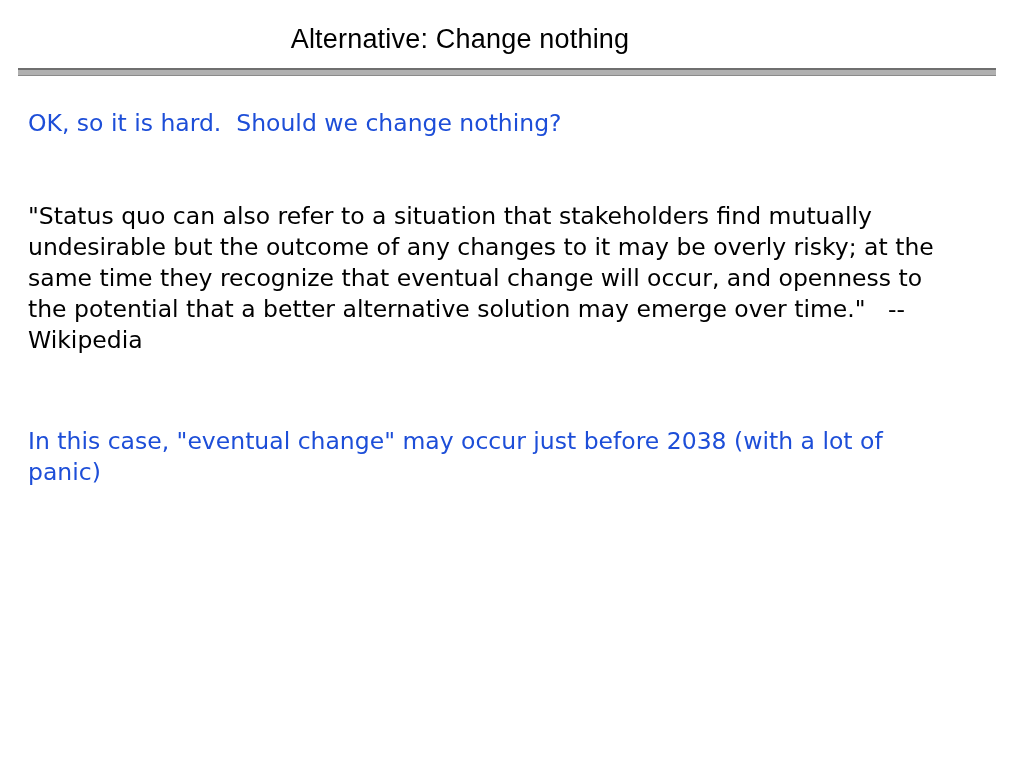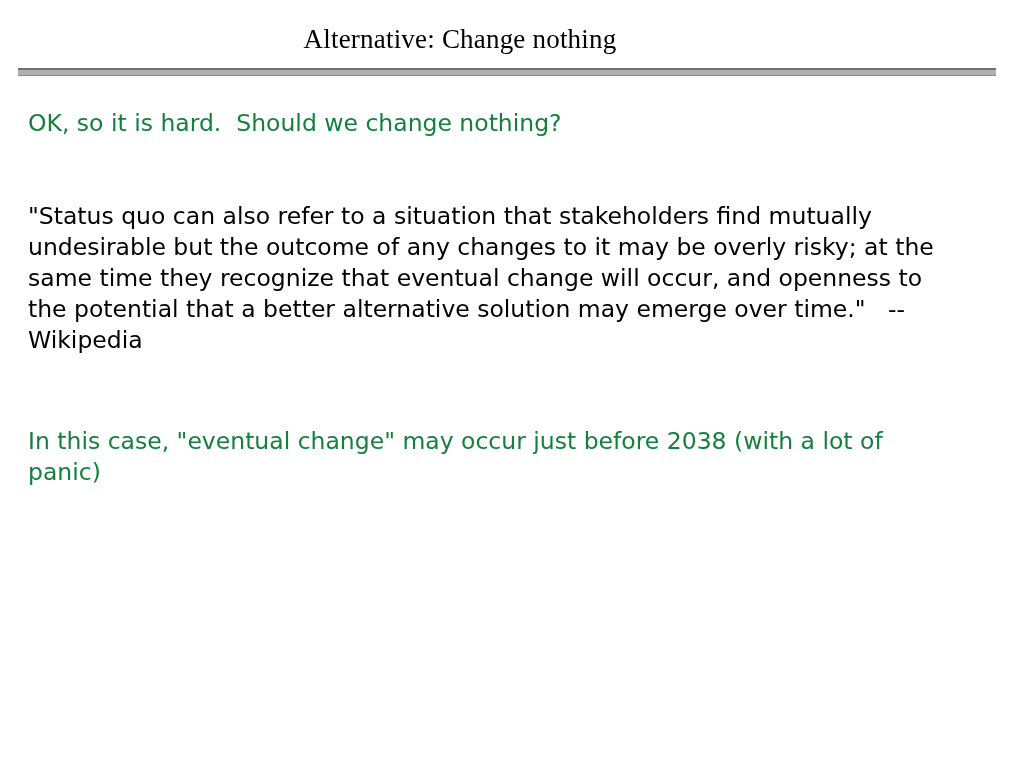--- a/index.html
+++ b/index.html
@@ -20,21 +20,21 @@
     box-sizing: border-box;
   }
   .slide-title {
     position: absolute;
     top: 24px;
     left: 0;
     width: 920px;
     text-align: center;
     font-size: 27px;
     color: #000000;
-    font-family: Liberation Serif, serif;
+    font-family: Liberation Sans, sans-serif;
     letter-spacing: 0.2px;
   }
   .title-rule {
     position: absolute;
     top: 68px;
     left: 18px;
     width: 978px;
     height: 5px;
     background: #b0b0b0;
     border-top: 2px solid #6f6f6f;
@@ -46,21 +46,21 @@
     left: 28px;
     width: 950px;
   }
   .para {
     font-size: 23.5px;
     line-height: 31px;
     color: #000000;
     white-space: pre-wrap;
   }
   .para.blue {
-    color: #15803d;
+    color: #1d4ed8;
   }
   .gap-1 { height: 62px; }
   .gap-2 { height: 70px; }
   .gap-3 { height: 34px; }
   .quote {
     max-width: 930px;
   }
   .blue-1 { max-width: 920px; }
 </style>
 </head>

